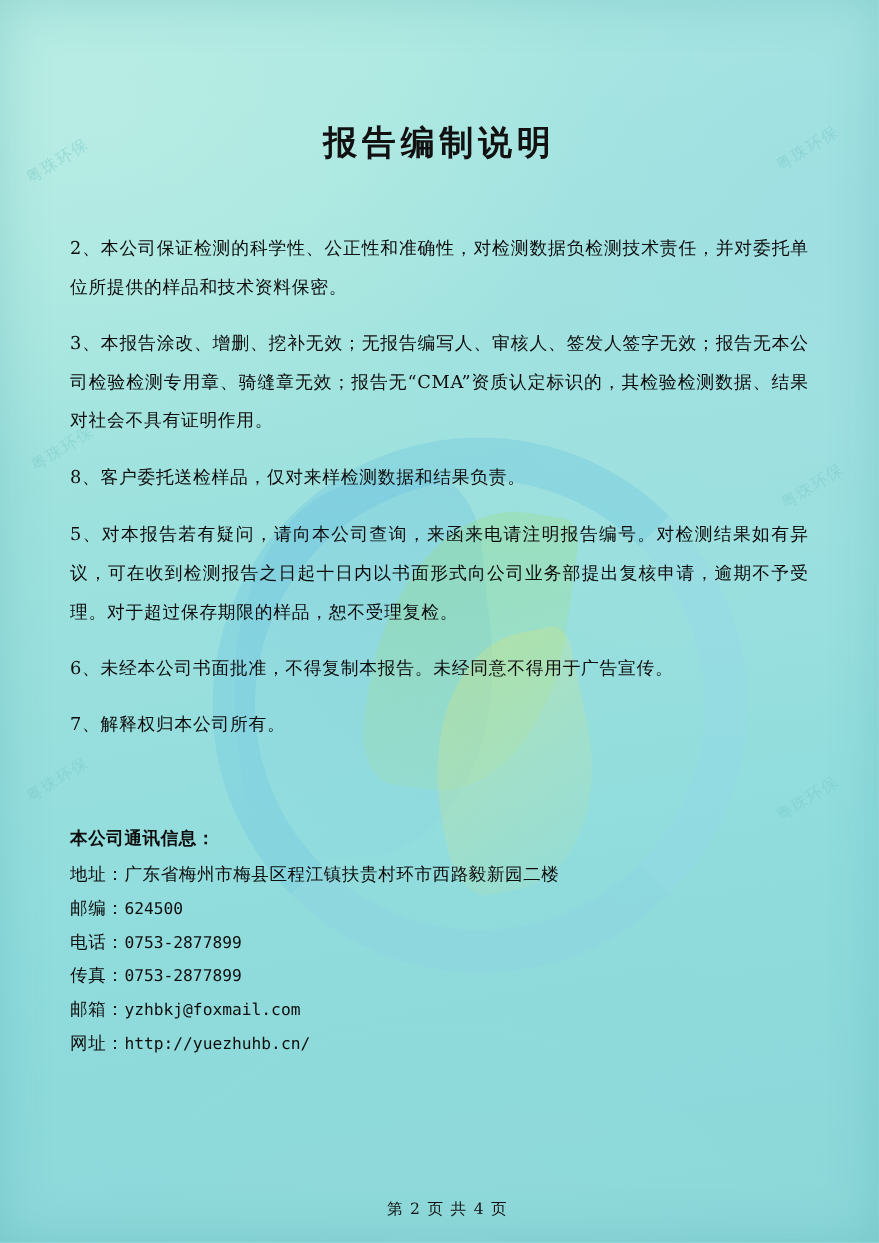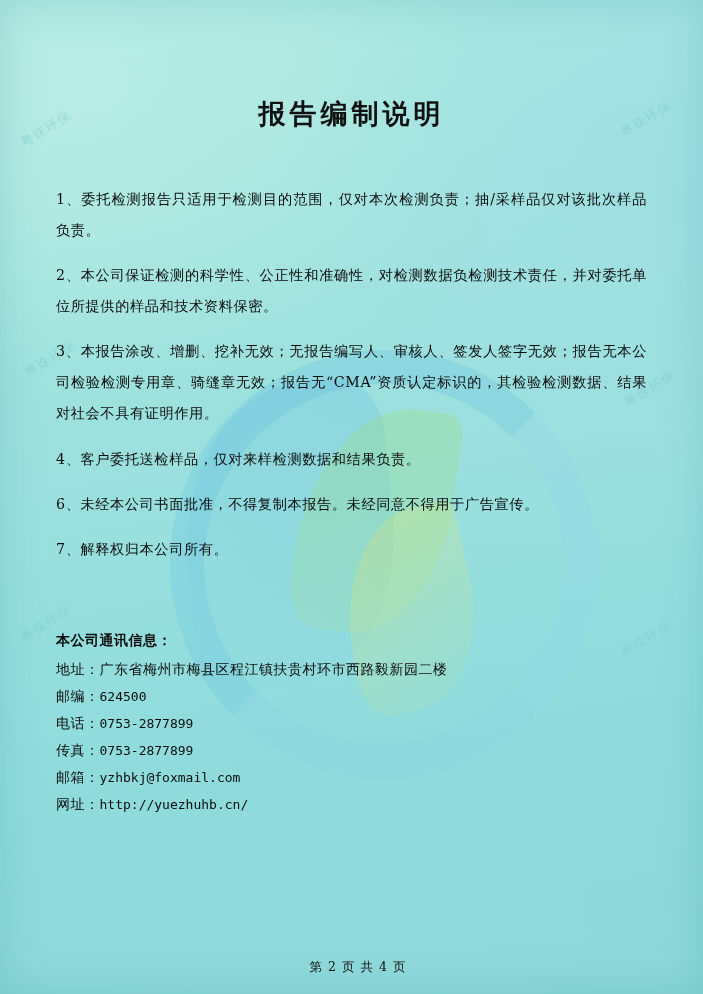--- a/index.html
+++ b/index.html
@@ -165,24 +165,24 @@
   <div class="wm" style="left:18px; top:615px;">粤珠环保</div>
   <div class="wm" style="left:618px; top:110px;">粤珠环保</div>
   <div class="wm" style="left:622px; top:380px;">粤珠环保</div>
   <div class="wm" style="left:618px; top:630px;">粤珠环保</div>
 
   <div class="content">
 
     <div class="doc-title">报告编制说明</div>
 
     <div class="clauses">
-      <p class="clause">1、委托检测报告只适用于检测目的范围，仅对本次检测负责；抽/采样品仅对该批次样品负责。</p>
       <p class="clause">2、本公司保证检测的科学性、公正性和准确性，对检测数据负检测技术责任，并对委托单位所提供的样品和技术资料保密。</p>
       <p class="clause">3、本报告涂改、增删、挖补无效；无报告编写人、审核人、签发人签字无效；报告无本公司检验检测专用章、骑缝章无效；报告无“CMA”资质认定标识的，其检验检测数据、结果对社会不具有证明作用。</p>
-      <p class="clause">4、客户委托送检样品，仅对来样检测数据和结果负责。</p>
+      <p class="clause">8、客户委托送检样品，仅对来样检测数据和结果负责。</p>
+      <p class="clause">5、对本报告若有疑问，请向本公司查询，来函来电请注明报告编号。对检测结果如有异议，可在收到检测报告之日起十日内以书面形式向公司业务部提出复核申请，逾期不予受理。对于超过保存期限的样品，恕不受理复检。</p>
       <p class="clause">6、未经本公司书面批准，不得复制本报告。未经同意不得用于广告宣传。</p>
       <p class="clause">7、解释权归本公司所有。</p>
     </div>
 
     <div class="contact">
       <div class="heading">本公司通讯信息：</div>
 
       <div class="row">
         <span>地址：</span><span>广东省梅州市梅县区程江镇扶贵村环市西路毅新园二楼</span>
       </div>

